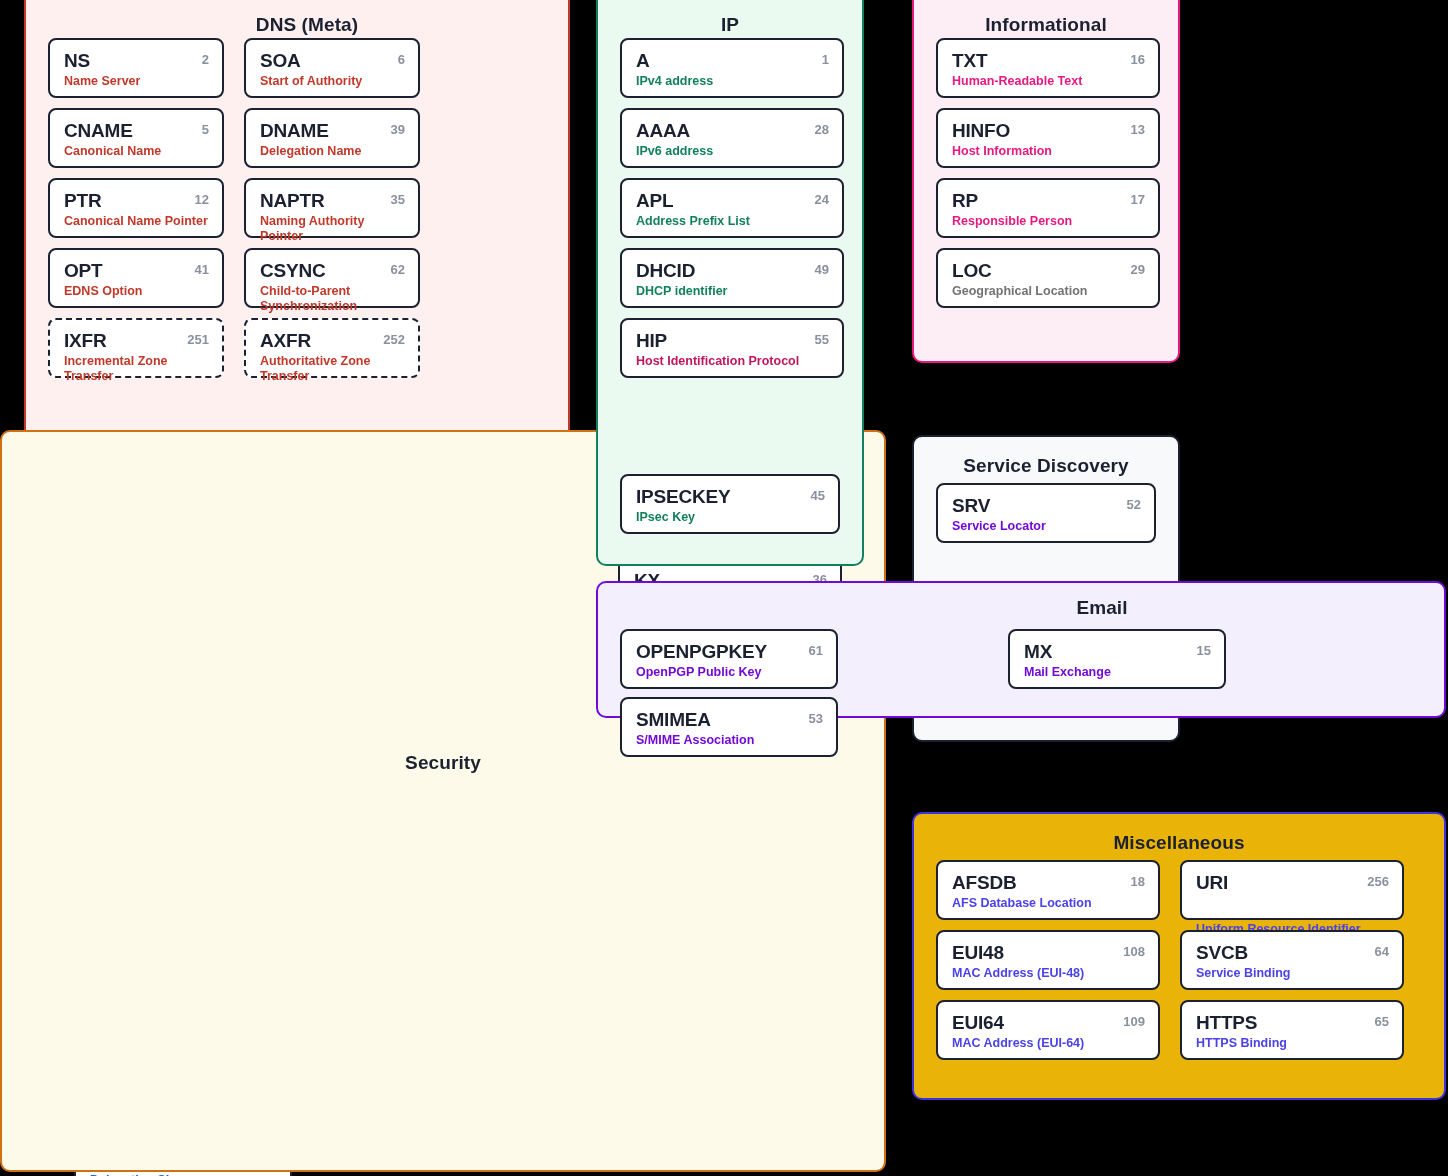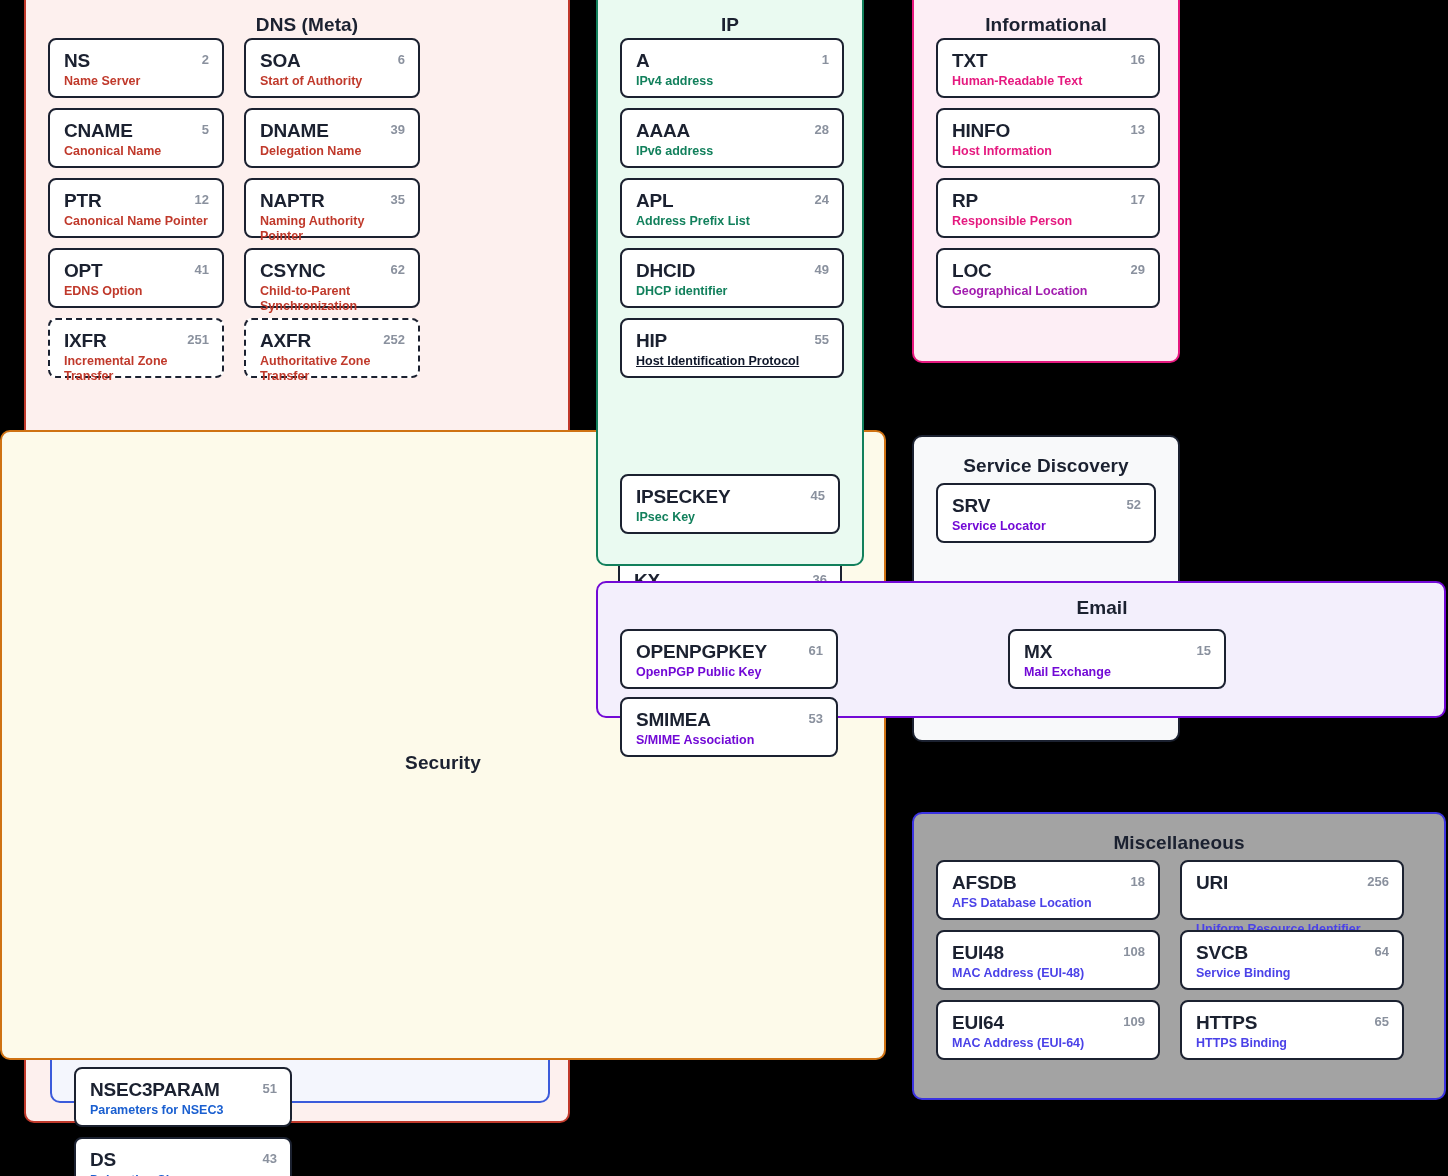--- a/index.html
+++ b/index.html
@@ -29,38 +29,38 @@
   #g-dns > .gtitle{margin-top:22px;padding-left:20px;}
 
   #g-ip{left:596px;top:-10px;width:268px;height:576px;
      background:#eafaf1;border:2px solid #12805c;}
   #g-ip > .gtitle{margin-top:22px;}
 
   #g-info{left:912px;top:-10px;width:268px;height:373px;
      background:#fdeef5;border:2px solid #e5197f;}
   #g-info > .gtitle{margin-top:22px;}
 
-  #g-security{left:0px;top:430px;width:886px;height:630px;
+  #g-security{left:0px;top:430px;width:886px;height:742px;
      background:#fdfaea;border:2px solid #cf7213;}
   #g-security > .gtitle{margin-top:320px;}
 
   #g-dnssec{left:48px;top:658px;width:500px;height:443px;
      background:#f4f6fd;border:2px solid #3b5bdb;}
   #g-dnssec > .gtitle{margin-top:19px;}
 
   #g-svc{left:912px;top:435px;width:268px;height:307px;
      background:#f8f9fa;border:2px solid #1b2130;}
   #g-svc > .gtitle{margin-top:18px;}
 
   #g-email{left:596px;top:581px;width:850px;height:137px;
      background:#f3effc;border:2px solid #7209d6;}
   #g-email > .gtitle{margin-top:14px;}
 
   #g-misc{left:912px;top:812px;width:534px;height:288px;
-     background:#a3a3a3;border:2px solid #3b33e0;}
+     background:#eab308;border:2px solid #3b33e0;}
   #g-misc > .gtitle{margin-top:18px;}
 
   
   #dns-grid{top:46px;padding:0 22px;gap:10px 20px;}
   #dns-grid .card{width:176px;}
   #dns-grid2{top:465px;padding:0 22px;gap:10px 20px;}
   #dns-grid2 .card{width:220px;}
 
   #ip-grid{top:46px;padding:0 22px;gap:10px;flex-direction:column;}
   #ip-grid .card{width:224px;}
@@ -254,21 +254,21 @@
         <div class="desc" style="color: rgb(18, 128, 92);">Address Prefix List</div>
       </div>
       <div class="card">
         <div class="abbr">DHCID</div>
         <div class="num">49</div>
         <div class="desc" style="color: rgb(18, 128, 92);">DHCP identifier</div>
       </div>
       <div class="card">
         <div class="abbr">HIP</div>
         <div class="num">55</div>
-        <div class="desc" style="color: #0f172a; text-decoration: underline;">Host Identification Protocol</div>
+        <div class="desc" style="color: #be185d;">Host Identification Protocol</div>
       </div>
     </div>
   <div class="cards" id="ip-grid2">
       <div class="card">
         <div class="abbr">IPSECKEY</div>
         <div class="num">45</div>
         <div class="desc" style="color: rgb(18, 128, 92);">IPsec Key</div>
       </div>
     </div>
 </div>
@@ -287,21 +287,21 @@
         <div class="desc" style="color: rgb(229, 25, 127);">Host Information</div>
       </div>
       <div class="card">
         <div class="abbr">RP</div>
         <div class="num">17</div>
         <div class="desc" style="color: rgb(229, 25, 127);">Responsible Person</div>
       </div>
       <div class="card">
         <div class="abbr">LOC</div>
         <div class="num">29</div>
-        <div class="desc" style="color: #a21caf;">Geographical Location</div>
+        <div class="desc" style="color: #737373;">Geographical Location</div>
       </div>
     </div>
 </div>
 
 <div class="group" id="g-svc">
   <div class="gtitle">Service Discovery</div>
   <div class="cards" id="svc-grid">
       <div class="card">
         <div class="abbr">SRV</div>
         <div class="num">52</div>

